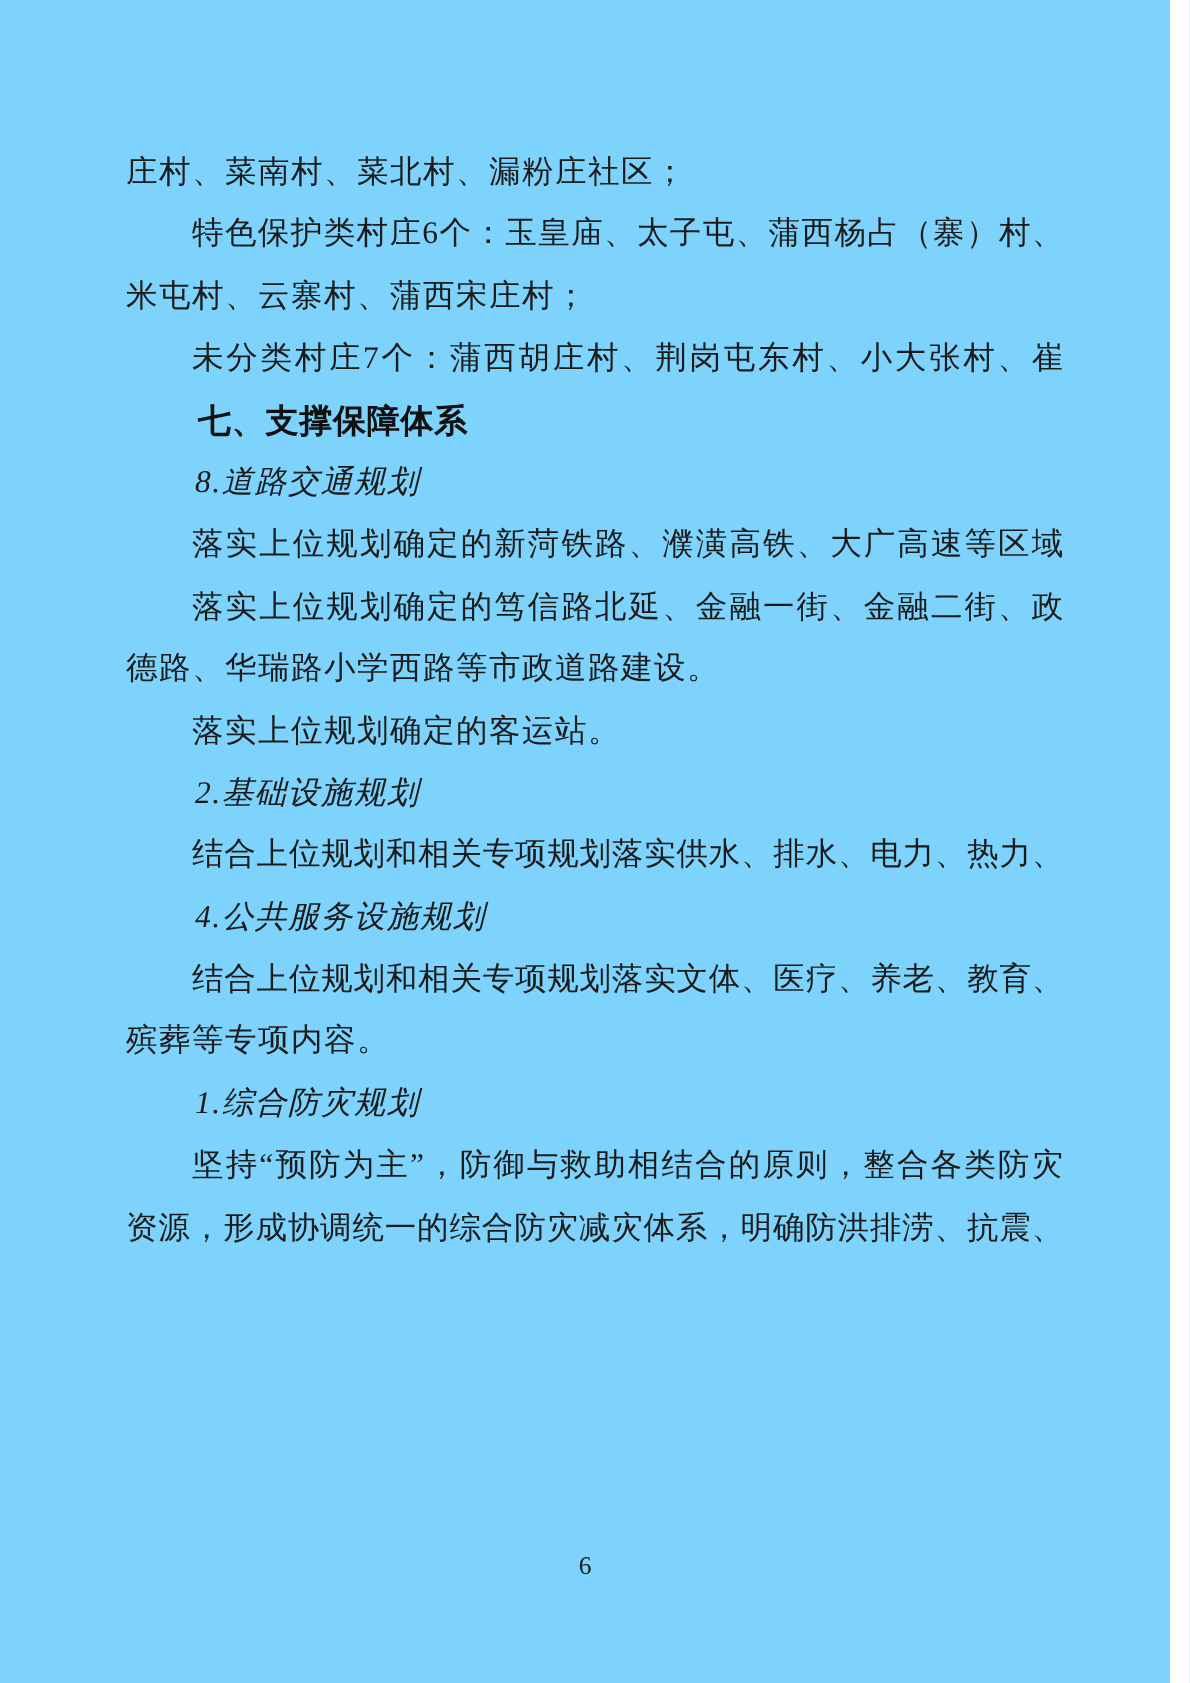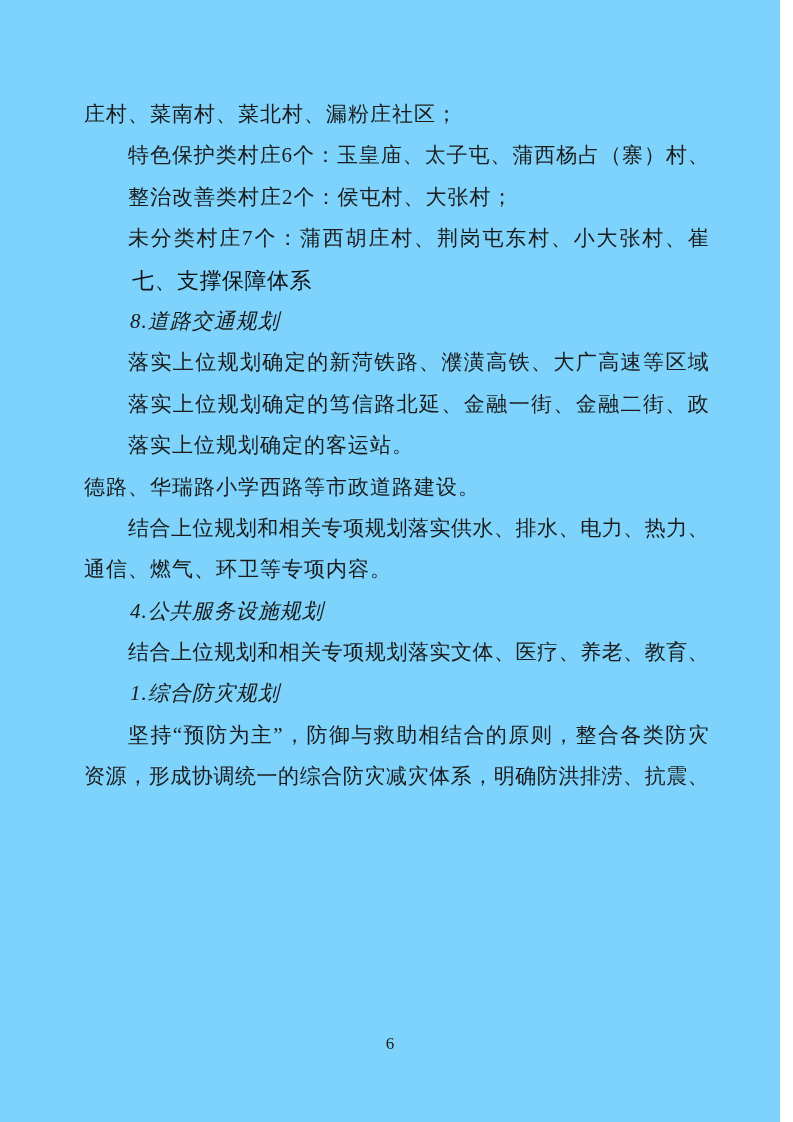--- a/index.html
+++ b/index.html
@@ -35,21 +35,21 @@
     display: flex;
     justify-content: space-between;
     align-items: baseline;
     letter-spacing: 0;
     white-space: normal;
     text-indent: 0;
   }
   .fill.indent { padding-left: 44px; }
   .heading {
     font-family: "Liberation Sans", "DejaVu Sans", sans-serif;
-    font-weight: 400;
+    font-weight: 700;
     font-size: 22px;
     letter-spacing: 0.5px;
     text-indent: 48px;
     color: #111111;
   }
   .sub {
     font-style: italic;
     text-indent: 46px;
   }
   .footer {
@@ -92,21 +92,21 @@
         <span>蒲</span>
         <span>西</span>
         <span>杨</span>
         <span>占</span>
         <span>（</span>
         <span>寨</span>
         <span>）</span>
         <span>村</span>
         <span>、</span>
       </div>
-    <div class="line indent">整治改善类村庄2个：侯屯村、大张村；</div>
+    <div class="line">米屯村、云寨村、蒲西宋庄村；</div>
     <div class="line fill indent">
         <span>未</span>
         <span>分</span>
         <span>类</span>
         <span>村</span>
         <span>庄</span>
         <span>7</span>
         <span>个</span>
         <span>：</span>
         <span>蒲</span>
@@ -179,22 +179,23 @@
         <span>一</span>
         <span>街</span>
         <span>、</span>
         <span>金</span>
         <span>融</span>
         <span>二</span>
         <span>街</span>
         <span>、</span>
         <span>政</span>
       </div>
+    <div class="line">德路、华瑞路小学西路等市政道路建设。</div>
     <div class="line indent">落实上位规划确定的客运站。</div>
-    <div class="line">德路、华瑞路小学西路等市政道路建设。</div>
+    <div class="line sub">2.基础设施规划</div>
     <div class="line fill indent">
         <span>结</span>
         <span>合</span>
         <span>上</span>
         <span>位</span>
         <span>规</span>
         <span>划</span>
         <span>和</span>
         <span>相</span>
         <span>关</span>
@@ -210,21 +211,20 @@
         <span>排</span>
         <span>水</span>
         <span>、</span>
         <span>电</span>
         <span>力</span>
         <span>、</span>
         <span>热</span>
         <span>力</span>
         <span>、</span>
       </div>
-    <div class="line">通信、燃气、环卫等专项内容。</div>
     <div class="line sub">4.公共服务设施规划</div>
     <div class="line fill indent">
         <span>结</span>
         <span>合</span>
         <span>上</span>
         <span>位</span>
         <span>规</span>
         <span>划</span>
         <span>和</span>
         <span>相</span>
@@ -241,20 +241,21 @@
         <span>医</span>
         <span>疗</span>
         <span>、</span>
         <span>养</span>
         <span>老</span>
         <span>、</span>
         <span>教</span>
         <span>育</span>
         <span>、</span>
       </div>
+    <div class="line">殡葬等专项内容。</div>
     <div class="line sub">1.综合防灾规划</div>
     <div class="line fill indent">
         <span>坚</span>
         <span>持</span>
         <span>“</span>
         <span>预</span>
         <span>防</span>
         <span>为</span>
         <span>主</span>
         <span>”</span>

